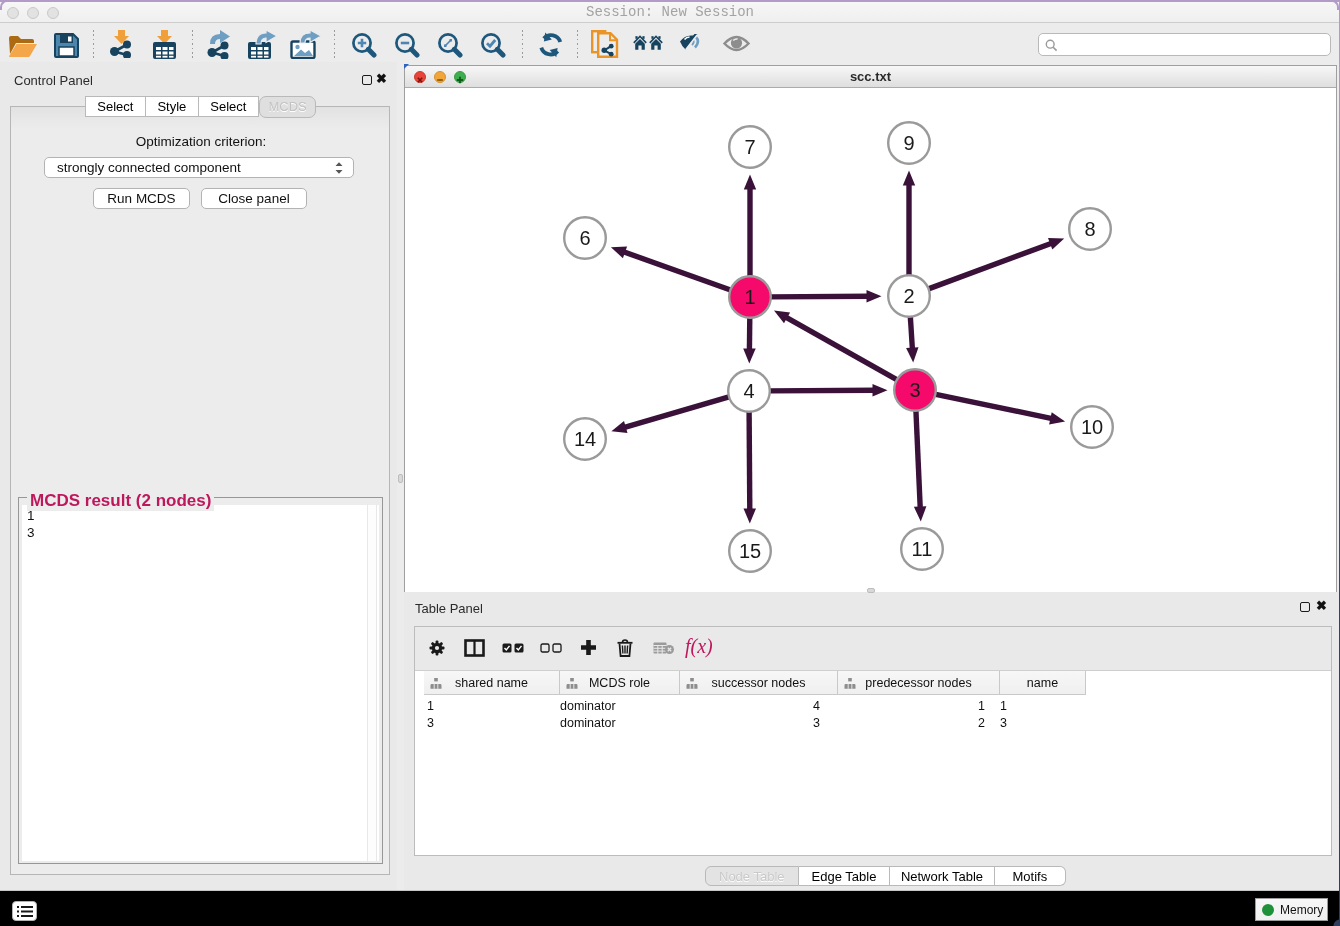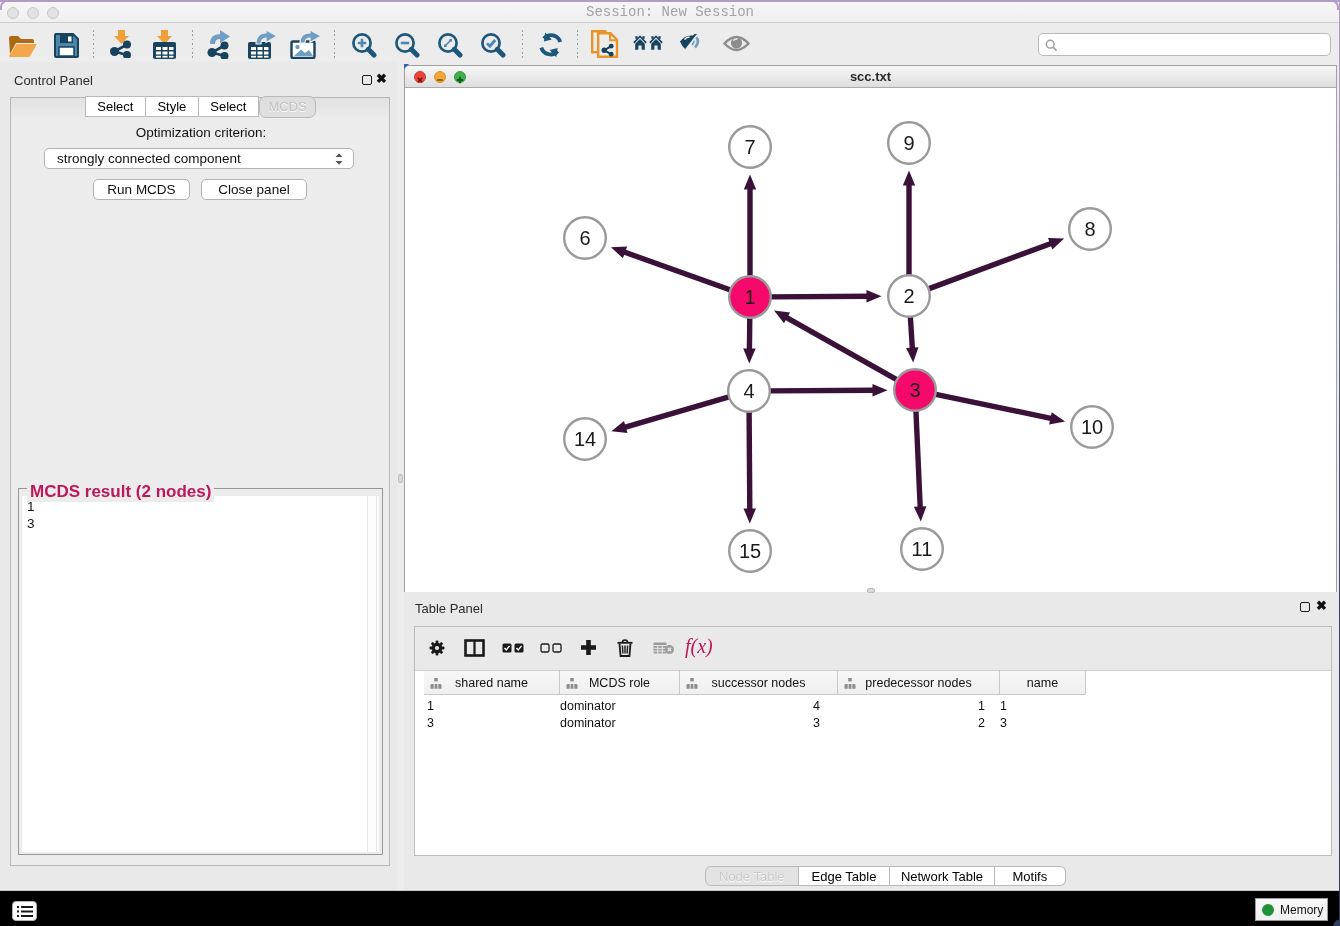--- a/index.html
+++ b/index.html
@@ -29,21 +29,21 @@
 #cpanel { left:0; top:62px; width:397px; height:828px; background:#e9e9e9; }
 #cpanel h1 { position:absolute; left:14px; top:11px; font-size:13px; font-weight:normal; color:#2b2b2b; }
 .minbtn { position:absolute; width:10px; height:10px; border:1.5px solid #1a1a1a; border-radius:2px; }
 .xbtn { position:absolute; font-size:13px; font-weight:bold; color:#111; }
 #tabrow { position:absolute; left:2px; top:34px; width:397px; height:21px; text-align:center; z-index:3; }
 .tab { display:inline-block; height:21px; line-height:20px; font-size:13px; color:#000;
   background:#fff; border:1px solid #b9b9b9; border-left:none; padding:0 11.5px; vertical-align:top; }
 .tab.first { border-left:1px solid #b9b9b9; }
 .tab.sel { background:#dfdfdf; color:#c2c2c2; text-shadow:0 1px 0 #fff; border-radius:7px;
   border-left:1px solid #b9b9b9; position:relative; padding:0 8.5px; height:22px; }
-#cpcontent { position:absolute; left:10px; top:35px; width:380px; height:769px;
+#cpcontent { position:absolute; left:10px; top:44px; width:380px; height:769px;
   border:1px solid #b6b6b6; background:linear-gradient(#e2e2e2, #ececec 22px); }
 #optlabel { position:absolute; left:0; top:27px; width:380px; text-align:center; font-size:13.5px; color:#111; }
 #dropdown { position:absolute; left:33px; top:50px; width:310px; height:21px; background:#fff;
   border:1px solid #b3b3b3; border-radius:5px; font-size:13.5px; color:#111; line-height:19px; padding-left:12px; }
 .btn { position:absolute; height:21px; background:#fff; border:1px solid #b3b3b3; border-radius:5px;
   font-size:13.5px; color:#111; text-align:center; line-height:19px; }
 #groupbox { position:absolute; left:7px; top:390px; width:365px; height:367px; border:1px solid #979797; }
 #grouplabel { position:absolute; left:8px; top:-7px; background:#ececec; padding:0 3px; font-size:17px; color:#be185d;font-weight:bold; }
 #resultarea { position:absolute; left:3px; top:7px; width:357px; height:356px; background:#fff;
   font-size:13.5px; color:#111; padding:2px 0 0 5px; line-height:17px; }

